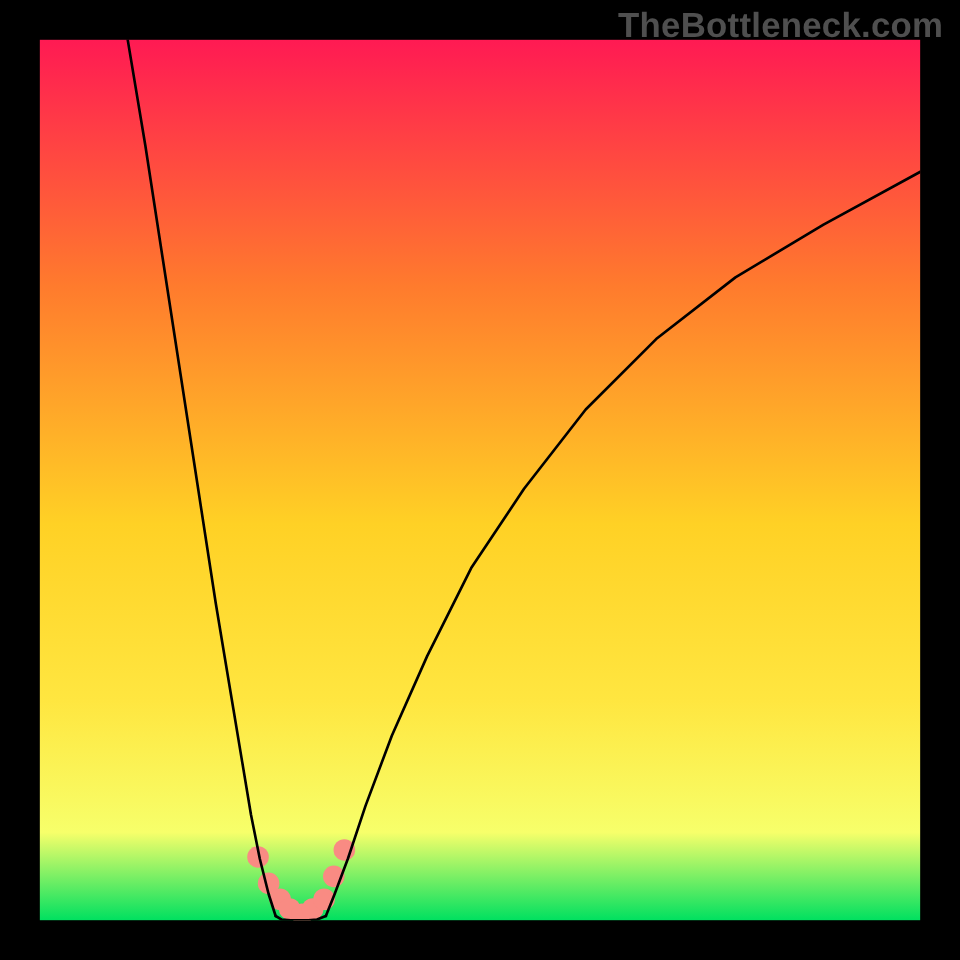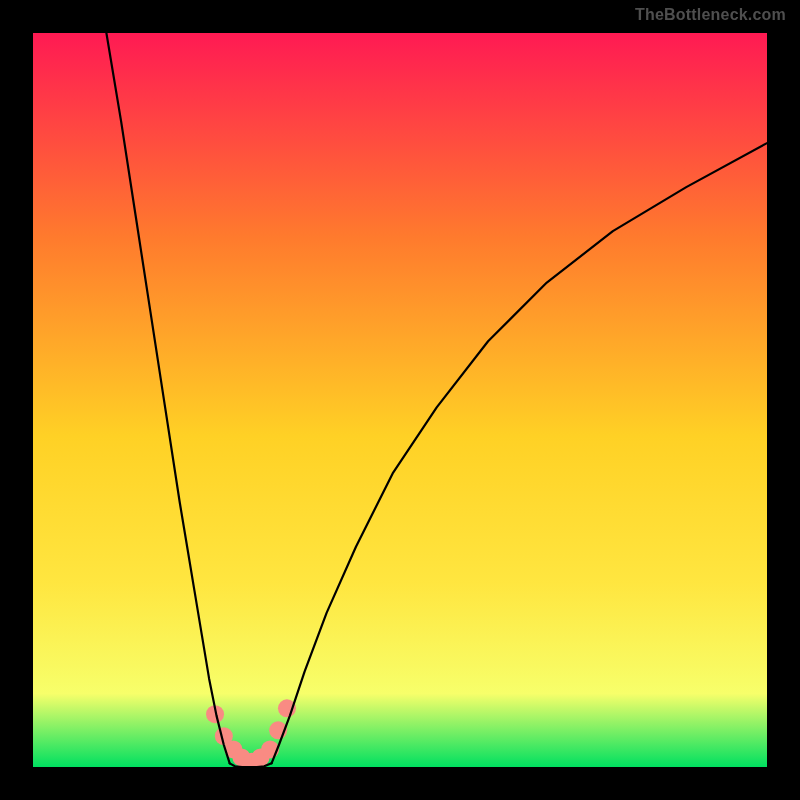--- a/index.html
+++ b/index.html
@@ -14,21 +14,21 @@
   .outer {
     position: relative;
     width: 800px;
     height: 800px;
   }
   .watermark {
     position: absolute;
     top: 6px;
     right: 14px;
     color: #4f4f4f;
-    font-size: 16px;
+    font-size: 29px;
     font-weight: 600;
     letter-spacing: 0.2px;
     user-select: none;
   }
   .plot-wrap {
     position: absolute;
     left: 33px;
     top: 33px;
     width: 734px;
     height: 734px;

